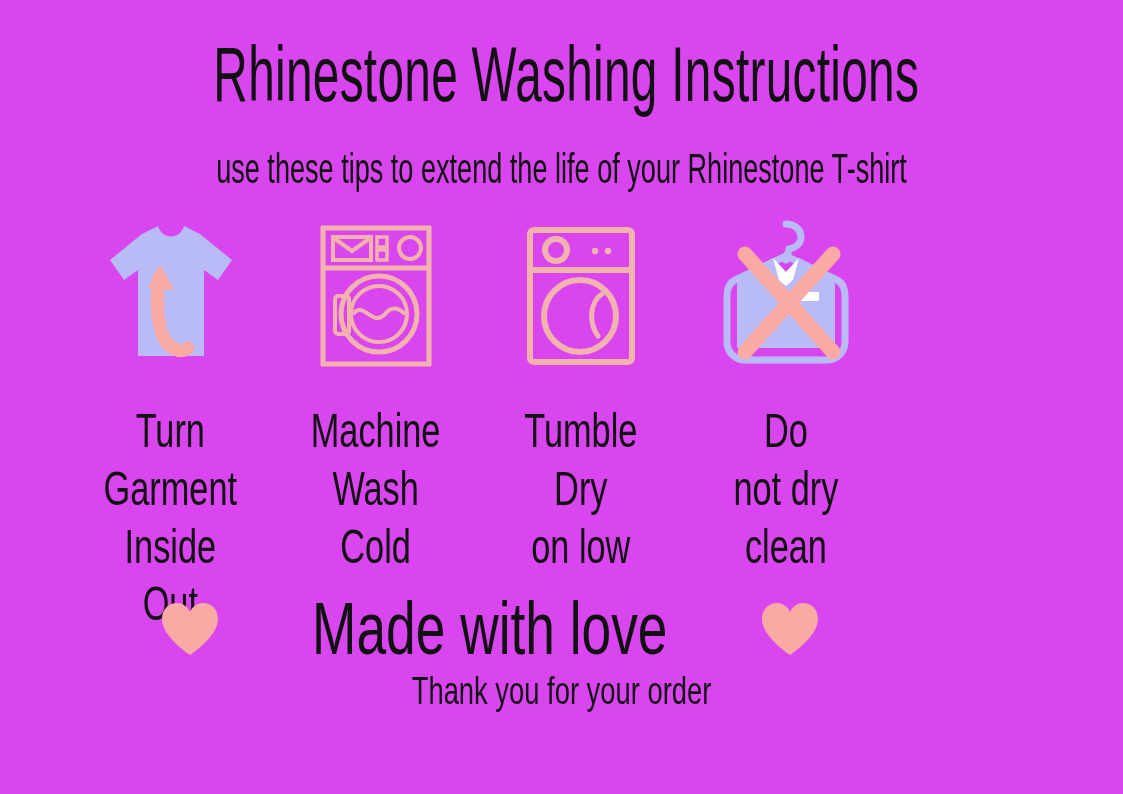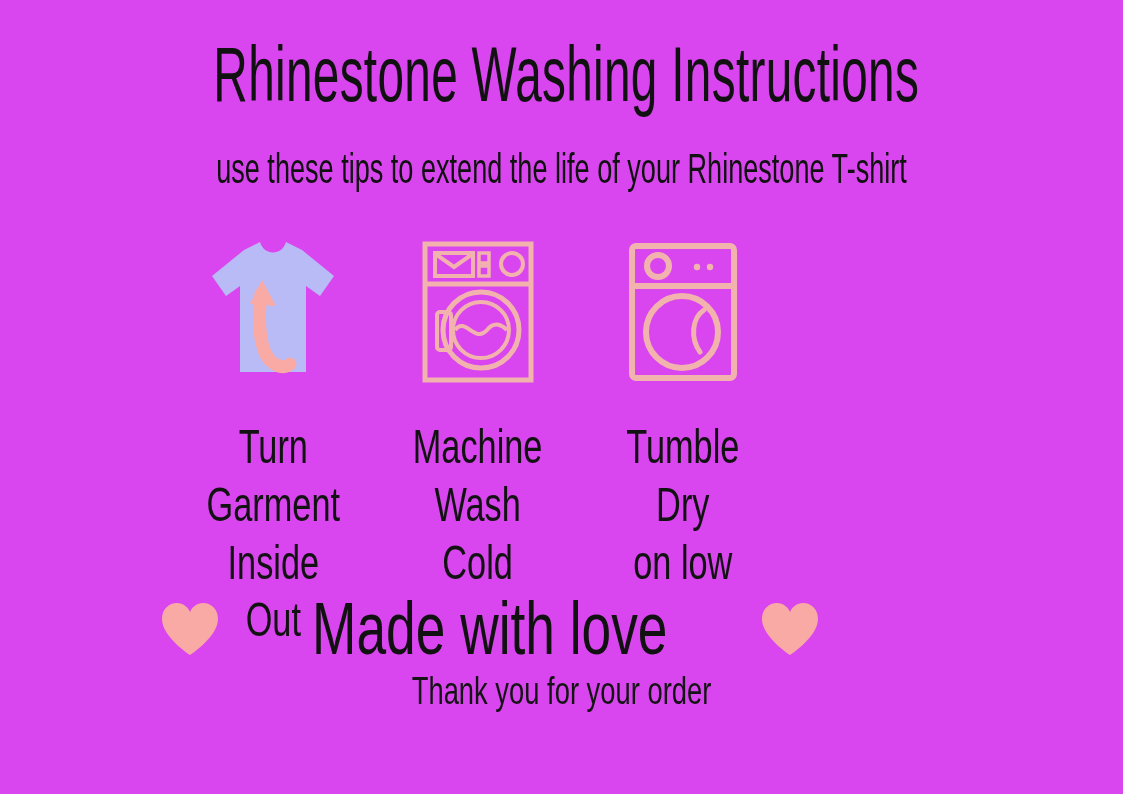--- a/index.html
+++ b/index.html
@@ -54,21 +54,21 @@
     font-weight: 400;
     color: #111111;
     transform: scaleX(0.63);
     transform-origin: 50% 50%;
     white-space: nowrap;
   }
 
   
   .steps {
     position: absolute;
-    top: 228px;
+    top: 212px;
     left: 0;
     width: 956px;
     display: flex;
     justify-content: center;
     align-items: flex-start;
   }
   .step {
     width: 205px;
     display: flex;
     flex-direction: column;
@@ -198,20 +198,40 @@
           <path d="M86 78 C74 86 72 106 82 120" fill="none" stroke="#f2b3ae" stroke-width="5" stroke-linecap="round"></path>
         </svg>
       </div>
       <div class="step-label">
         <div>Tumble</div>
         <div>Dry</div>
         <div>on low</div>
       </div>
     </div>
 
+    <div class="step">
+      <div class="step-icon">
+        <svg width="150" height="160" viewBox="0 0 150 160" aria-hidden="true">
+          <path d="M75 8 C84 8 90 14 90 21 C90 28 84 32 78 33 L75 44" fill="none" stroke="#b9bbf7" stroke-width="7" stroke-linecap="round"></path>
+          <path d="M75 40 L24 64 C18 67 16 73 16 80 L16 126 C16 136 24 144 34 144
+                   L116 144 C126 144 134 136 134 126 L134 80 C134 73 132 67 126 64 Z" fill="none" stroke="#b9bbf7" stroke-width="7" stroke-linejoin="round"></path>
+          <path d="M62 42 L75 56 L88 42 L116 56 C122 59 124 64 124 70 L124 132 L26 132 L26 70
+                   C26 64 28 59 34 56 Z" fill="#b9bbf7"></path>
+          <path d="M62 42 L75 56 L88 42 L82 64 L75 70 L68 64 Z" fill="#ffffff"></path>
+          <rect x="82" y="76" width="26" height="9" fill="#ffffff"></rect>
+          <line x1="34" y1="38" x2="122" y2="136" stroke="#f9aaa4" stroke-width="15" stroke-linecap="round"></line>
+          <line x1="122" y1="38" x2="34" y2="136" stroke="#f9aaa4" stroke-width="15" stroke-linecap="round"></line>
+        </svg>
+      </div>
+      <div class="step-label">
+        <div>Do</div>
+        <div>not dry</div>
+        <div>clean</div>
+      </div>
+    </div>
 
   </div>
 
   <div class="made-row">
     <svg class="heart" width="62" height="56" viewBox="0 0 62 56" aria-hidden="true">
       <path d="M31 54 C31 54 3 36 3 18 C3 8 10 2 18 2 C24 2 29 6 31 11 C33 6 38 2 44 2 C52 2 59 8 59 18 C59 36 31 54 31 54 Z" fill="#f9aaa4"></path>
     </svg>
     <div class="made-text">Made with love</div>
     <svg class="heart" width="62" height="56" viewBox="0 0 62 56" aria-hidden="true">
       <path d="M31 54 C31 54 3 36 3 18 C3 8 10 2 18 2 C24 2 29 6 31 11 C33 6 38 2 44 2 C52 2 59 8 59 18 C59 36 31 54 31 54 Z" fill="#f9aaa4"></path>

